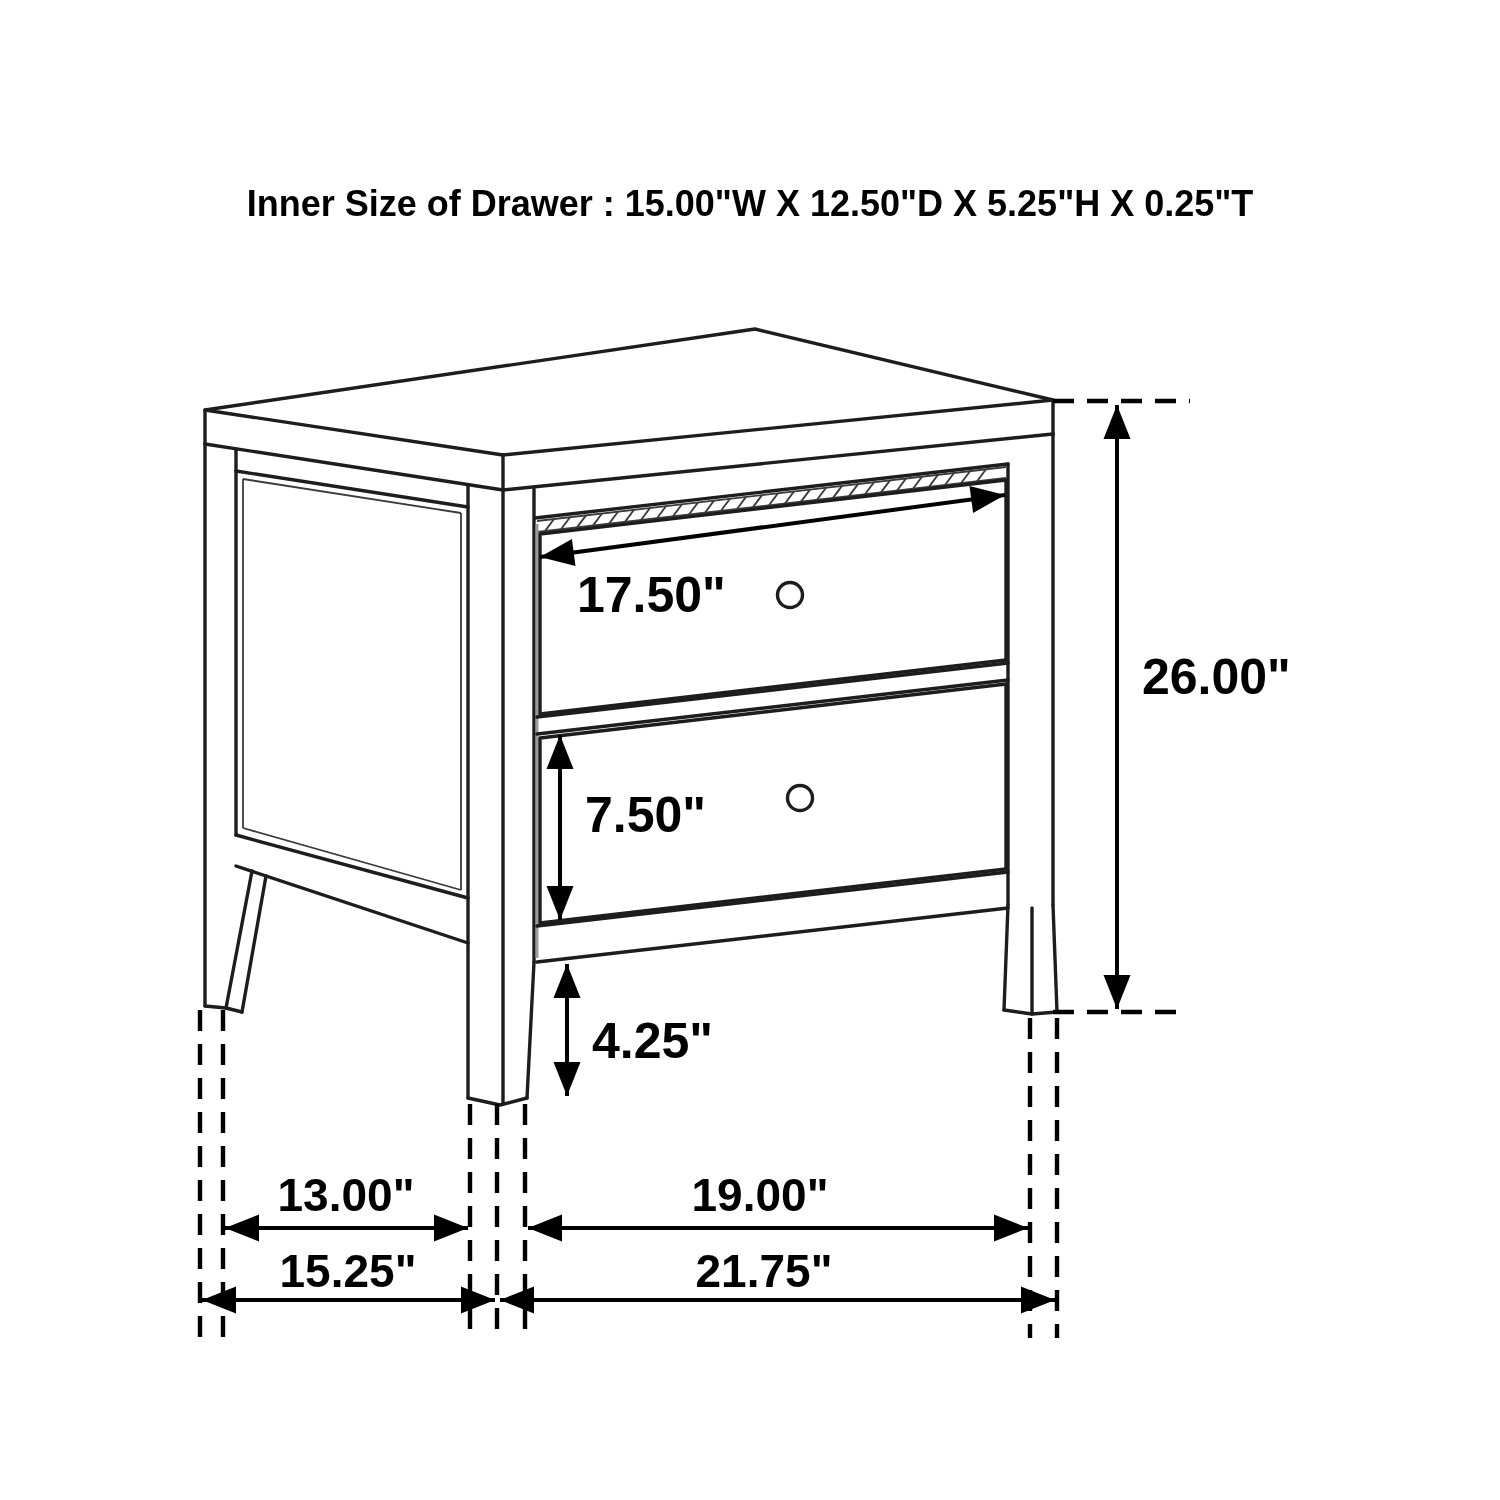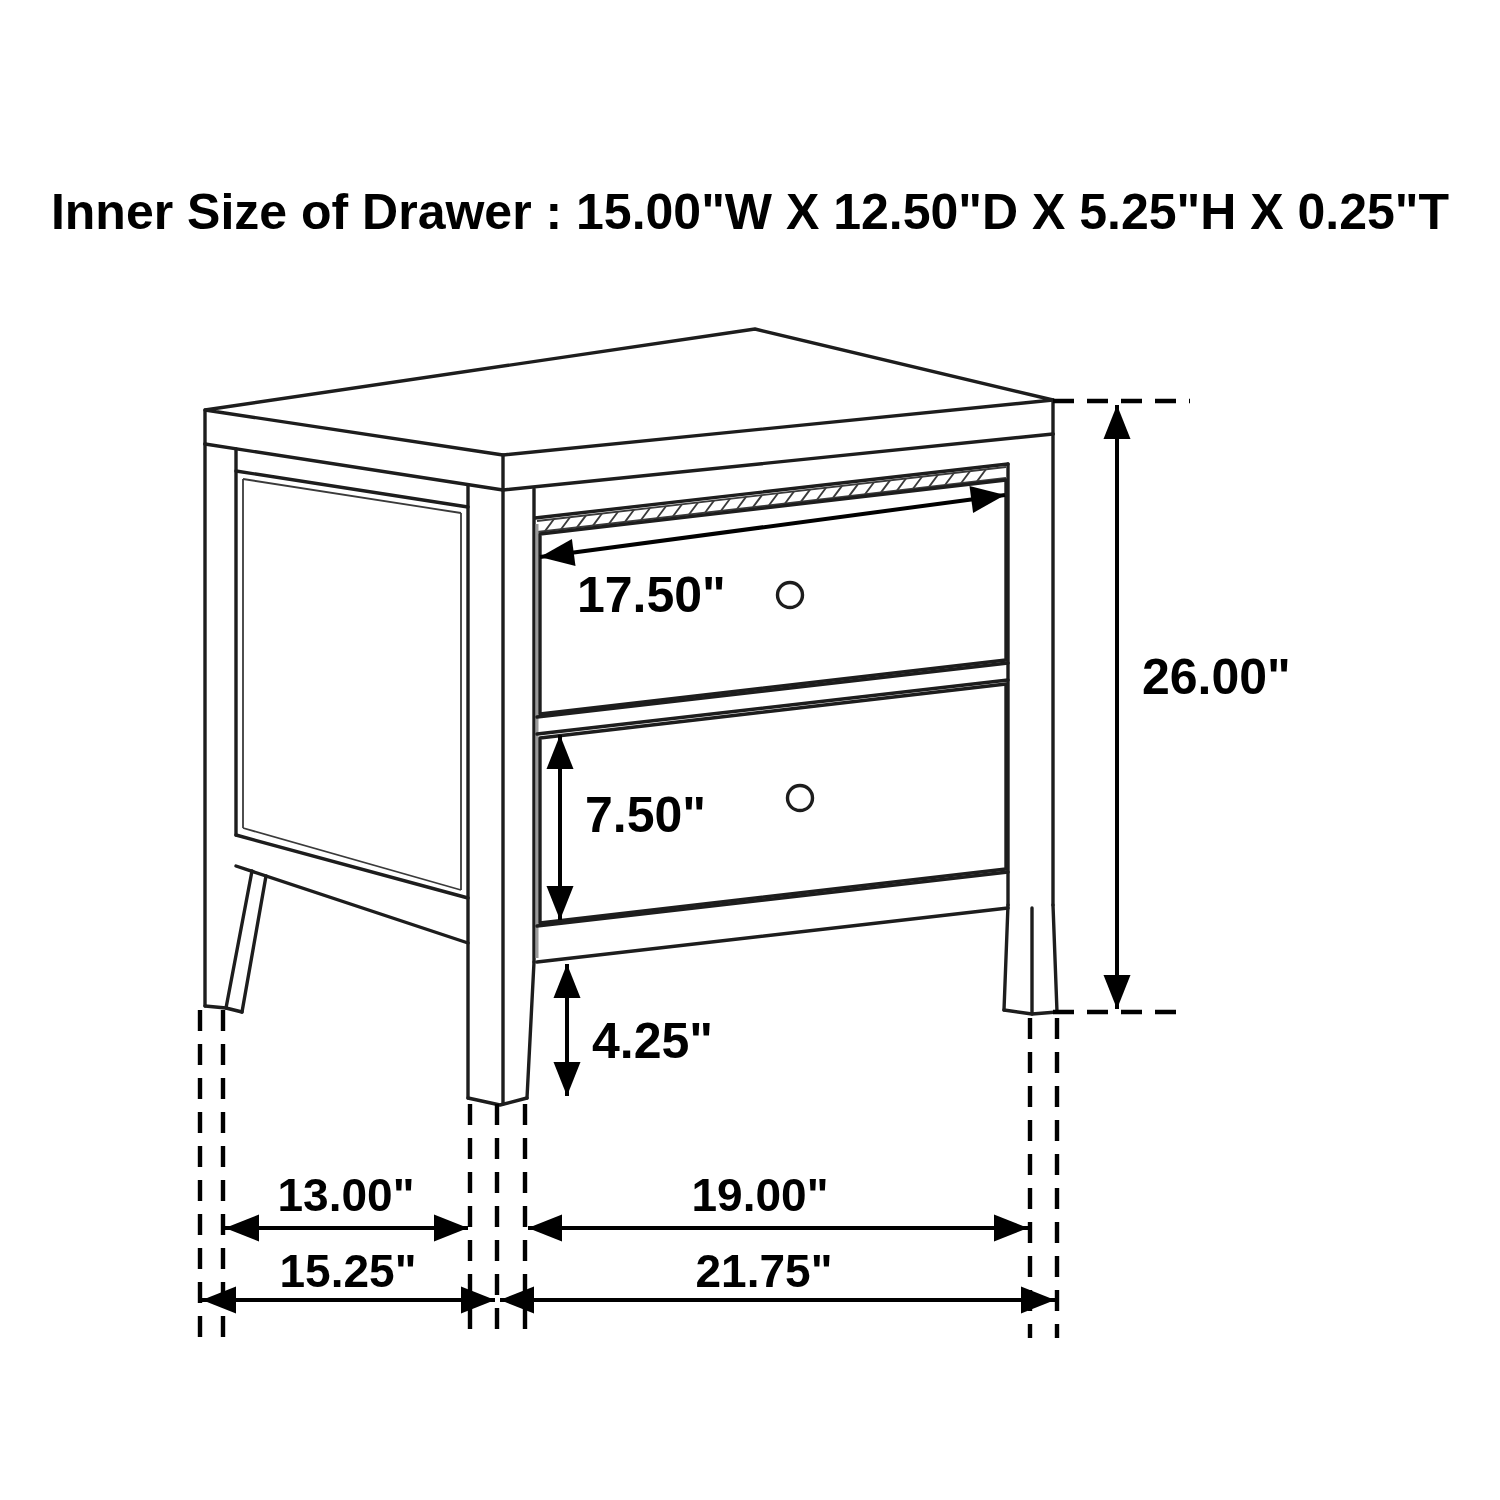--- a/index.html
+++ b/index.html
@@ -1,19 +1,19 @@
 <!DOCTYPE html>
 <html><head>
 <meta charset="utf-8">
 <style>
   html,body{margin:0;padding:0;background:#fff;}
   .stage{position:relative;width:1500px;height:1500px;background:#fff;overflow:hidden;
          font-family:"Liberation Sans","DejaVu Sans",sans-serif;}
   .title{position:absolute;top:183px;left:50%;transform:translateX(-50%);
-         white-space:nowrap;font-size:50px;font-weight:bold;color:#000;letter-spacing:0px;}
+         white-space:nowrap;font-size:36px;font-weight:bold;color:#000;letter-spacing:0px;}
   svg{position:absolute;left:0;top:0;}
   .ln{stroke:#1d1d1d;stroke-width:3.4;fill:none;stroke-linecap:round;stroke-linejoin:round;}
   .thin{stroke:#3a3a3a;stroke-width:1.8;fill:none;}
   .gap{stroke:#9a9a9a;stroke-width:3;fill:none;}
   .face{fill:#ffffff;stroke:#1d1d1d;stroke-width:3.4;stroke-linejoin:round;}
   .dim{stroke:#000;stroke-width:4;fill:none;}
   .dash{stroke:#000;stroke-width:4.4;fill:none;stroke-dasharray:21 13;}
   .head{fill:#000;stroke:none;}
   .dimtxt{font-family:"Liberation Sans","DejaVu Sans",sans-serif;font-weight:bold;fill:#000;}
   .big{font-size:50px;}

